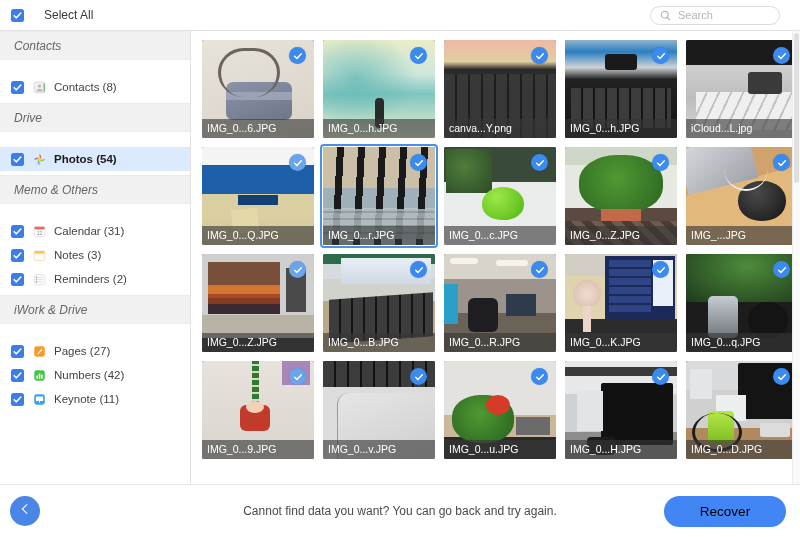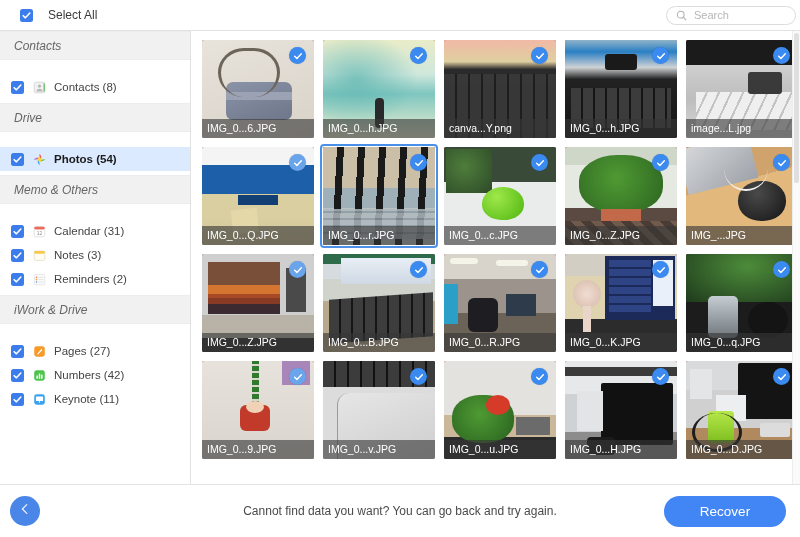--- a/index.html
+++ b/index.html
@@ -7,23 +7,23 @@
     width:800px;height:537px;overflow:hidden;
     font-family:"Liberation Sans","DejaVu Sans",sans-serif;
     background:#ffffff;color:#333;
     -webkit-font-smoothing:antialiased;
   }
   .app{position:relative;width:800px;height:537px;display:flex;flex-direction:column;}
 
   
   .topbar{height:30px;min-height:30px;display:flex;align-items:center;
           border-bottom:1px solid #e2e2e2;background:#fff;position:relative;}
-  .selectall{display:flex;align-items:center;gap:15px;padding-left:20px;width:178px;box-sizing:border-box;}
+  .selectall{display:flex;align-items:center;gap:20px;padding-left:11px;width:178px;box-sizing:border-box;}
   .selectall .lbl{font-size:12px;color:#3a3a3a;}
-  .topbar-right{flex:1;display:flex;justify-content:flex-end;align-items:center;padding-right:4px;}
+  .topbar-right{flex:1;display:flex;justify-content:flex-end;align-items:center;padding-right:20px;}
   .searchbox{width:130px;height:19px;border:1px solid #dcdcdc;border-radius:10px;
              display:flex;align-items:center;gap:5px;padding:0 9px;box-sizing:border-box;background:#fff;}
   .searchbox .si{flex:0 0 auto;display:flex;}
   .searchbox input{border:0;outline:0;flex:1;font-size:11px;color:#555;
                    font-family:"Liberation Sans",sans-serif;background:transparent;width:100%;}
   .searchbox input::placeholder{color:#b6b6b6;}
 
   
   .cb{width:13px;height:13px;border-radius:2.5px;background:#3B7DEB;
       display:inline-flex;align-items:center;justify-content:center;flex:0 0 auto;}
@@ -64,21 +64,21 @@
                border-left:1px solid #ededed;}
   .scrollthumb{position:absolute;top:2px;left:1px;width:5px;height:150px;border-radius:3px;background:#dfdfdf;}
 
   
   .footer{height:52px;min-height:52px;border-top:1px solid #e4e4e4;background:#fff;
           display:flex;align-items:center;position:relative;}
   .backbtn{width:30px;height:30px;border-radius:50%;background:#4a86e8;margin-left:10px;
            display:flex;align-items:center;justify-content:center;cursor:pointer;}
   .foot-msg{position:absolute;left:0;right:0;text-align:center;font-size:12px;color:#4a4a4a;}
   .recover{margin-left:auto;margin-right:14px;width:122px;height:31px;border-radius:16px;
-           background:#4285f4;color:#ffffff;font-size:13.5px;border:0;cursor:pointer;
+           background:#4285f4;color:#000000;font-size:13.5px;border:0;cursor:pointer;
            font-family:"Liberation Sans",sans-serif;position:relative;z-index:2;}
 </style>
 </head>
 <body>
 
 <div class="app">
 
   <div class="topbar">
     <div class="selectall">
       <span class="cb">
@@ -302,21 +302,21 @@
             <div class="art">
               <div style="position:absolute;inset:0;background:linear-gradient(180deg,#1b1b1b 0 26%,#cfcfcf 26%,#bdbdbd 60%,#d8d8d8 100%)"></div>
               <div style="position:absolute;left:10px;top:52px;right:6px;bottom:8px;background:repeating-linear-gradient(115deg,#efefef 0 9px,#c4c4c4 9px 11px)"></div>
               <div style="position:absolute;left:62px;top:32px;width:34px;height:22px;background:#3a3a3a;border-radius:3px"></div>
             </div>
             <div class="chk">
               <svg width="10" height="10" viewBox="0 0 12 12">
                 <path d="M2 6.2 L4.7 8.9 L10 3.2" stroke="#fff" stroke-width="1.7" fill="none" stroke-linecap="round" stroke-linejoin="round"></path>
               </svg>
             </div>
-            <div class="name">image...L.jpg</div>
+            <div class="name">iCloud...L.jpg</div>
           </div>
           <div class="thumb">
             <div class="art">
               <div style="position:absolute;inset:0;background:linear-gradient(180deg,#f4f4f4 0 18%,#1d5fa8 18% 48%,#d9cfa0 48% 72%,#cfc39a 100%)"></div>
               <div style="position:absolute;left:36px;top:48px;width:40px;height:10px;background:#123f74"></div>
               <div style="position:absolute;left:30px;top:62px;width:26px;height:24px;background:#e5d8a8;transform:rotate(-6deg)"></div>
             </div>
             <div class="chk dim">
               <svg width="10" height="10" viewBox="0 0 12 12">
                 <path d="M2 6.2 L4.7 8.9 L10 3.2" stroke="#fff" stroke-width="1.7" fill="none" stroke-linecap="round" stroke-linejoin="round"></path>

